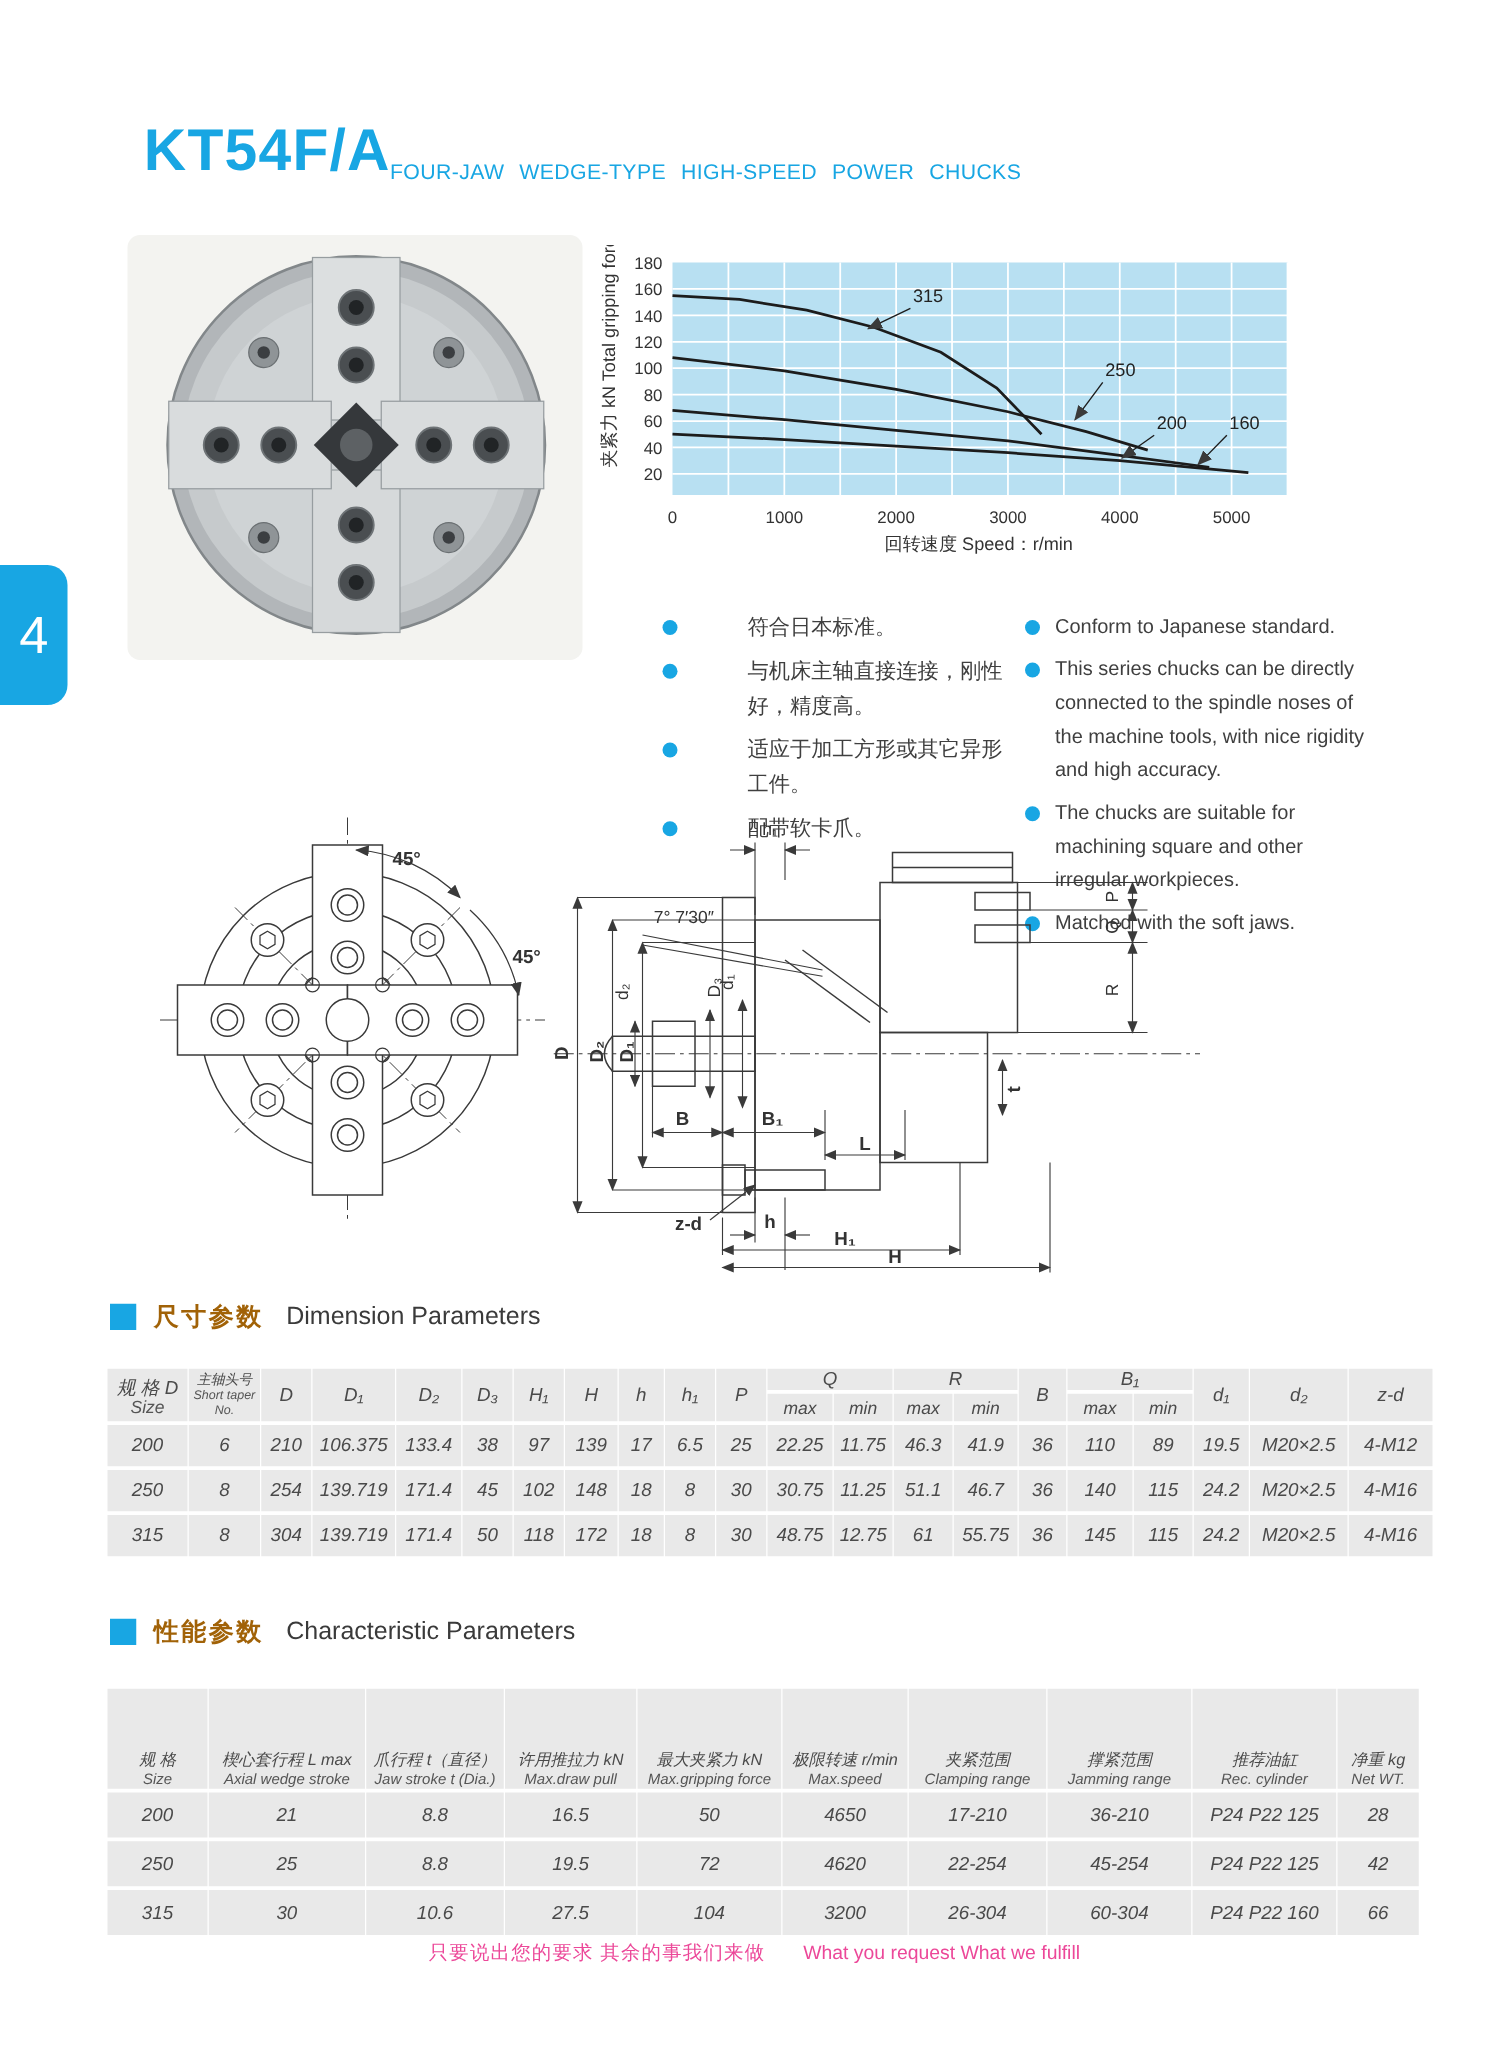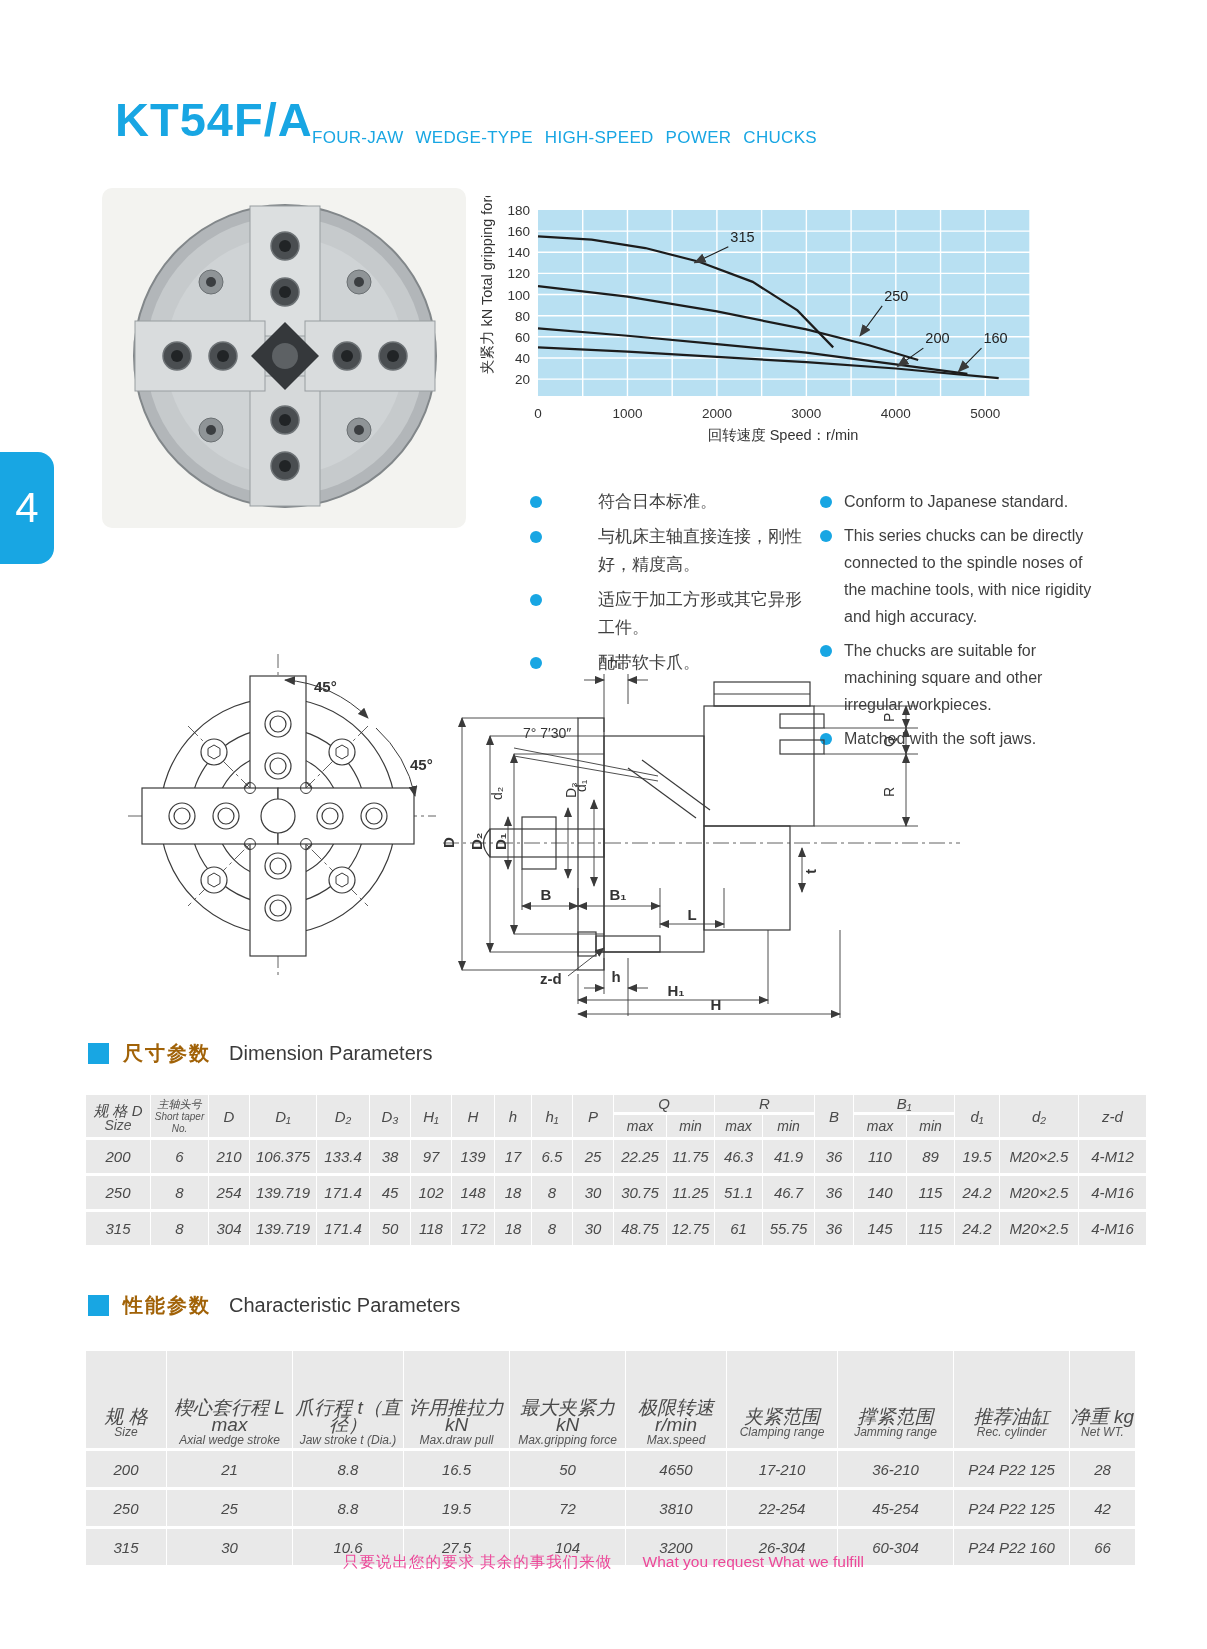--- a/index.html
+++ b/index.html
@@ -40,21 +40,21 @@
   table{border-collapse:separate;border-spacing:1px 3px;position:absolute;left:85px;table-layout:fixed;font-style:italic;}
   th,td{background:#e9e9e9;text-align:center;vertical-align:middle;font-weight:normal;padding:0;color:#4a4a4a;}
   .dim-table{top:1092px;width:1040px;font-size:15px;}
   .dim-table thead th{font-size:15px;line-height:17px;}
   .dim-table .small-cn{font-size:11px;display:block;line-height:13px;}
   .small-en{font-size:10px;display:block;line-height:12px;color:#555;}
   .dim-table td{height:33px;}
   .dim-table .sub th{height:22px;font-size:14px;}
   .char-table{top:1348px;width:1040px;font-size:15px;}
   .char-table th{height:52px;}
-  .char-table th .cn{display:block;font-size:19px;line-height:17px;margin-top:48px;}
+  .char-table th .cn{display:block;font-size:13px;line-height:17px;margin-top:48px;}
   .char-table th .en{display:block;font-size:12px;line-height:15px;color:#555;}
   .char-table td{height:36px;}
   
   .footer{position:absolute;top:1552px;left:0;width:100%;text-align:center;font-size:15.5px;color:#ec4899;}
   .footer .cn{margin-right:26px;letter-spacing:1px;}
   .pagenum{position:absolute;top:1672px;left:0;width:100%;text-align:right;font-size:16px;color:#3c3c3c;}
 </style>
 </head>
 <body>
 
@@ -579,21 +579,21 @@
           <td>36-210</td>
           <td>P24 P22 125</td>
           <td>28</td>
         </tr>
         <tr>
           <td>250</td>
           <td>25</td>
           <td>8.8</td>
           <td>19.5</td>
           <td>72</td>
-          <td>3810</td>
+          <td>4620</td>
           <td>22-254</td>
           <td>45-254</td>
           <td>P24 P22 125</td>
           <td>42</td>
         </tr>
         <tr>
           <td>315</td>
           <td>30</td>
           <td>10.6</td>
           <td>27.5</td>

